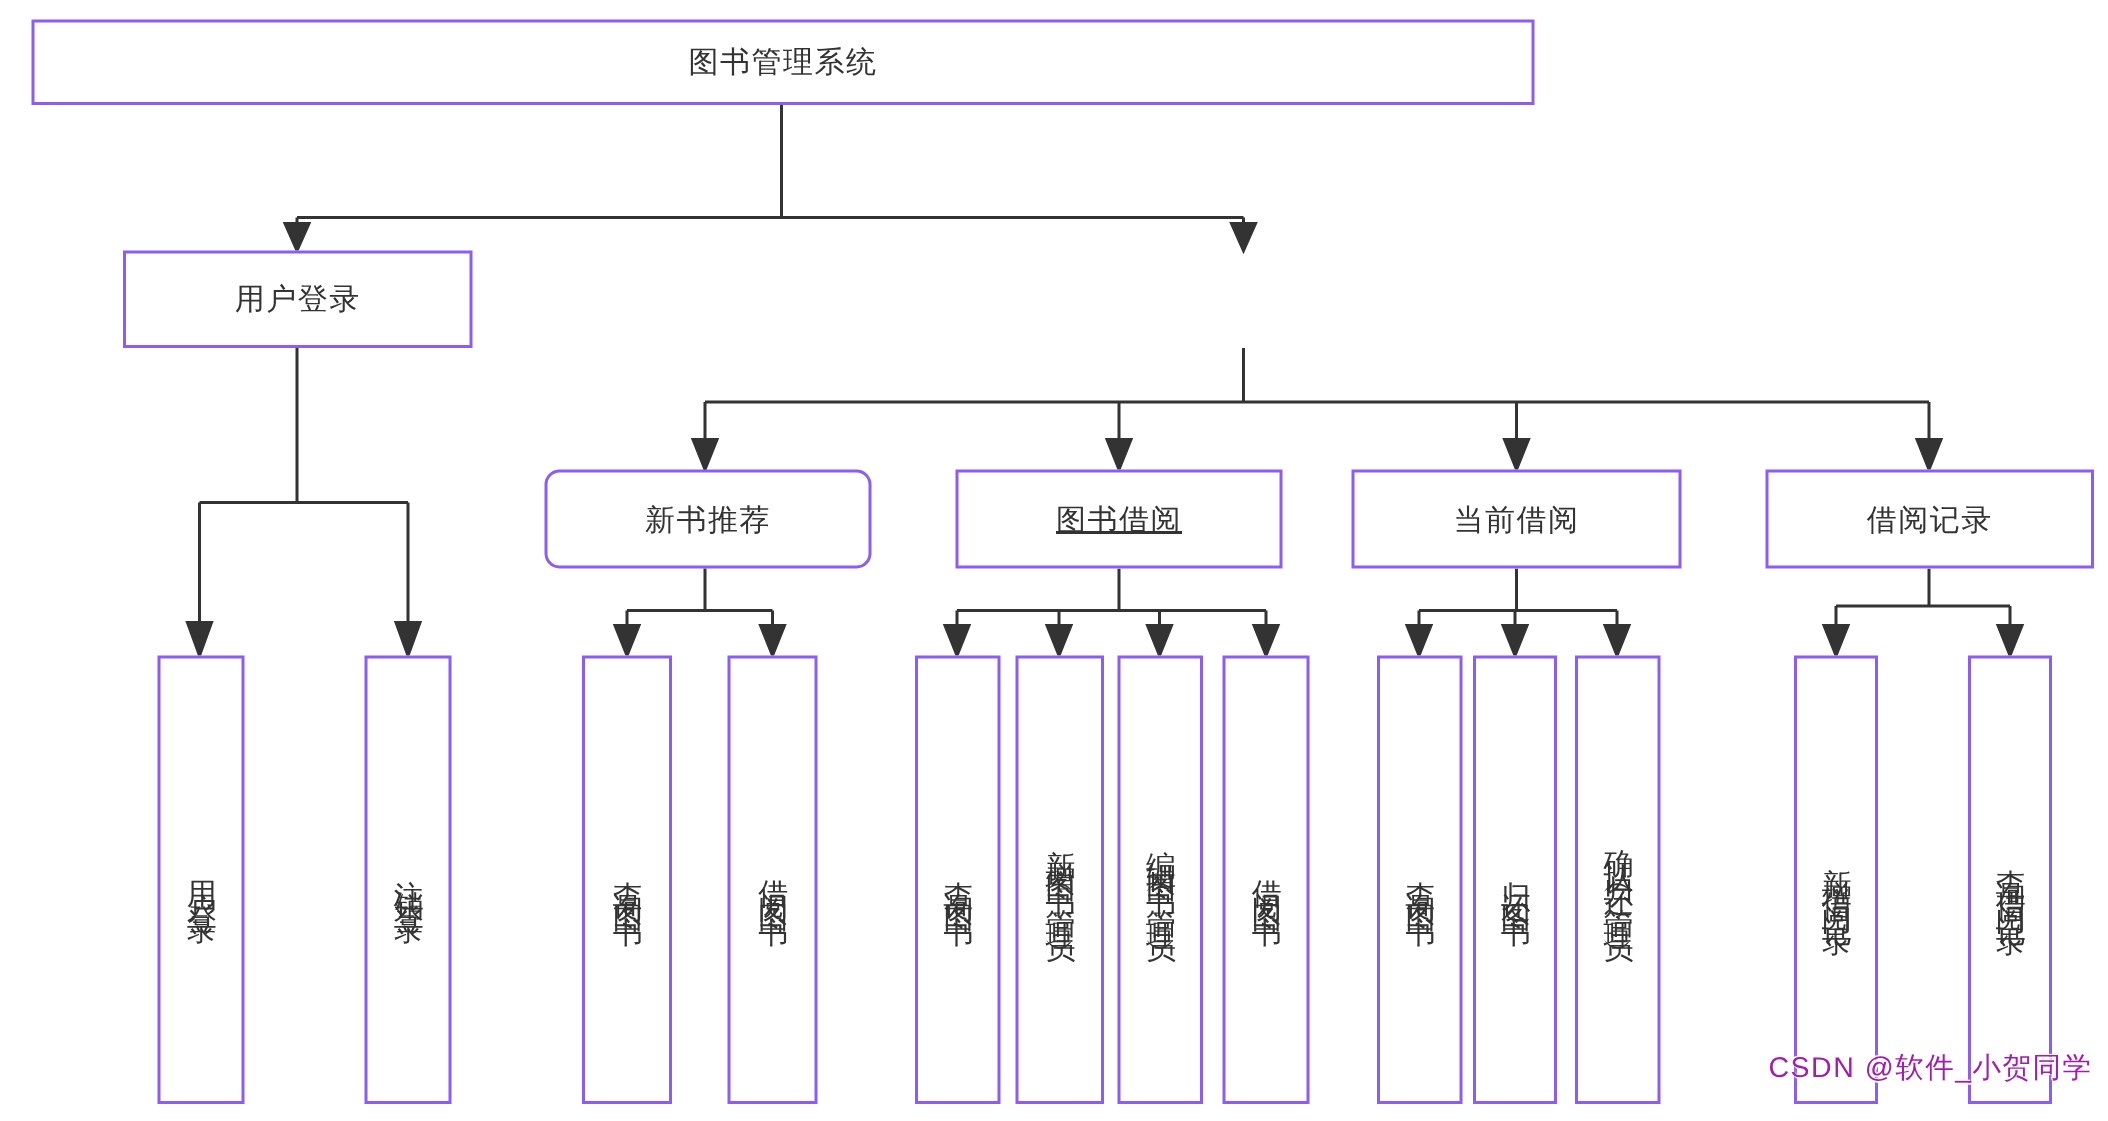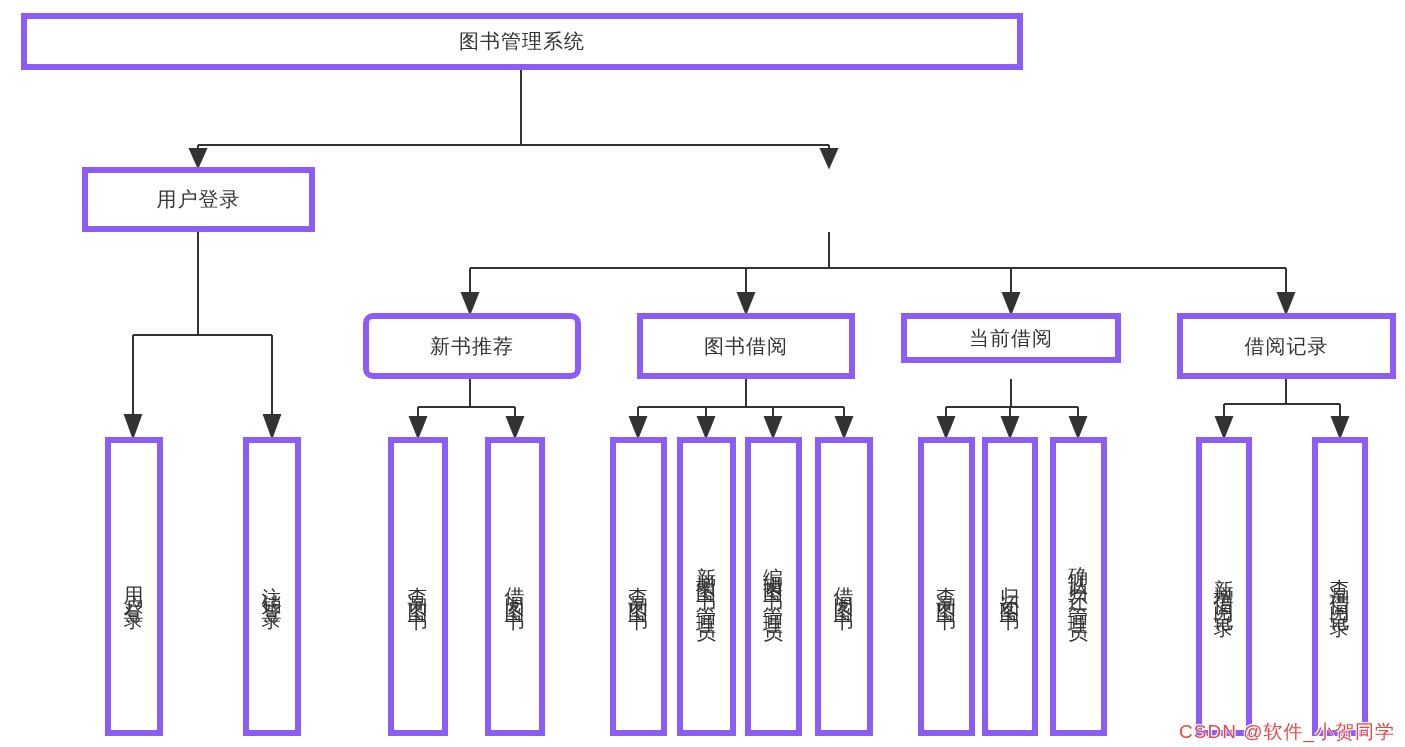--- a/index.html
+++ b/index.html
@@ -7,43 +7,43 @@
     position:relative;
     width:1405px;height:747px;
     background:#fff;
     font-family:"Liberation Sans","DejaVu Sans",sans-serif;
     overflow:hidden;
   }
   .connectors{position:absolute;left:0;top:0;z-index:1;}
   .box{
     position:absolute;
     box-sizing:border-box;
-    border:6px solid #8b5cf6;
+    border:2px solid #8b5cf6;
     background:#fff;
     display:flex;
     align-items:center;
     justify-content:center;
     color:#333;
     z-index:2;
   }
   .hbox{font-size:20px;letter-spacing:1px;}
   .leaf{
     writing-mode:vertical-rl;
     text-orientation:mixed;
     font-size:20px;
     letter-spacing:8px;
     line-height:1;
     z-index:2;
   }
   .watermark{
     position:absolute;
     right:10px;
-    bottom:2px;
+    bottom:22px;
     font-size:19px;
-    color:#ef4444;
+    color:#a21caf;
     letter-spacing:1px;
     text-shadow:1px 1px 0 #fff,-1px -1px 0 #fff,0 0 2px #fff;
     z-index:3;
     white-space:nowrap;
   }
 </style>
 </head>
 <body>
 
 <div class="stage">
@@ -98,22 +98,22 @@
         <polygon points="1332,417 1348,417 1340,437"></polygon>
       </g>
     </g>
   </svg>
 
   <div class="box hbox" style="left:21px;top:13px;width:1002px;height:57px;">图书管理系统</div>
 
   <div class="box hbox" style="left:82px;top:167px;width:233px;height:65px;">用户登录</div>
 
   <div class="box hbox" style="left:363px;top:313px;width:218px;height:66px;border-radius:10px;">新书推荐</div>
-  <div class="box hbox" style="left:637px;top:313px;width:218px;height:66px;">图书借阅</div>
-  <div class="box hbox" style="left:901px;top:313px;width:220px;height:50px;">当前借阅</div>
+  <div class="box hbox" style="left:637px;top:313px;width:218px;height:66px;text-decoration:underline;">图书借阅</div>
+  <div class="box hbox" style="left:901px;top:313px;width:220px;height:66px;">当前借阅</div>
   <div class="box hbox" style="left:1177px;top:313px;width:219px;height:66px;">借阅记录</div>
 
   <div class="box leaf" style="left:105px;top:437px;width:58px;height:299px;">用户登录</div>
   <div class="box leaf" style="left:243px;top:437px;width:58px;height:299px;">注销登录</div>
 
   <div class="box leaf" style="left:388px;top:437px;width:60px;height:299px;">查询图书</div>
   <div class="box leaf" style="left:485px;top:437px;width:60px;height:299px;">借阅图书</div>
 
   <div class="box leaf" style="left:610px;top:437px;width:57px;height:299px;">查询图书</div>
   <div class="box leaf" style="left:677px;top:437px;width:59px;height:299px;">新增图书（管理员）</div>

